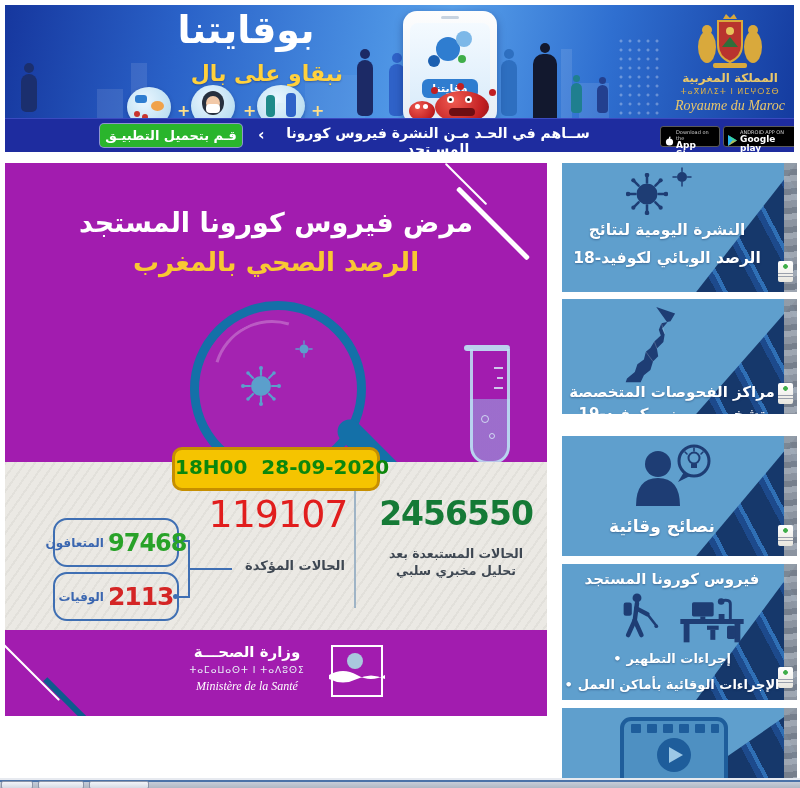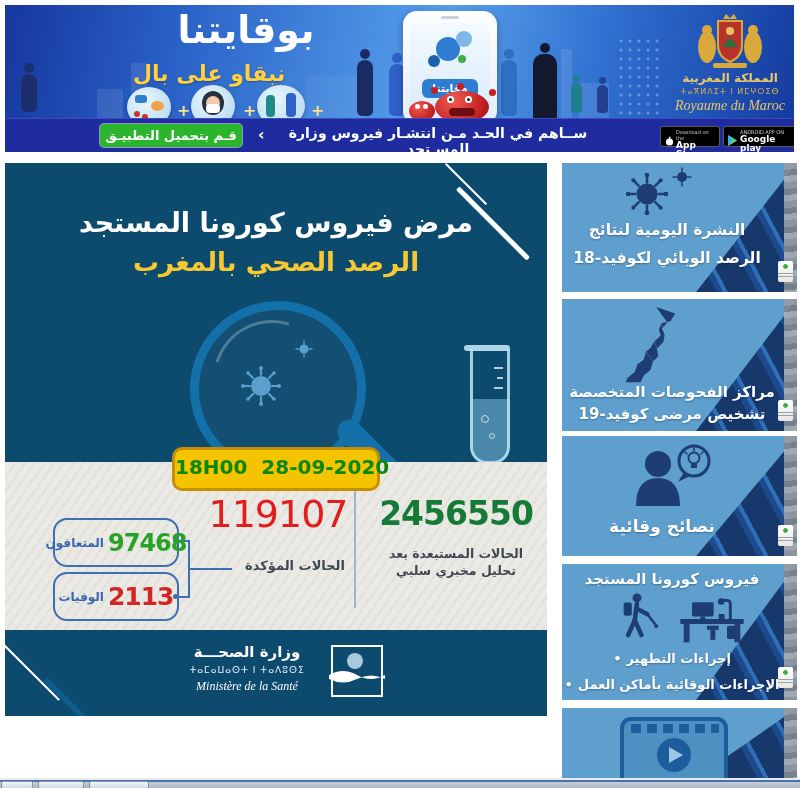--- a/index.html
+++ b/index.html
@@ -9,21 +9,21 @@
   .ar{direction:rtl;}
 
   
   #banner{left:5px;top:5px;width:789px;height:147px;overflow:hidden;
     background:linear-gradient(100deg,#16379e 0%,#2a62c8 22%,#4a90e2 46%,#58a0ea 55%,#2f6fd0 75%,#143a9e 100%);}
   .sky{background:rgba(255,255,255,0.10);}
   .sky-dots{background:
      radial-gradient(circle at 4px 4px, rgba(255,255,255,0.55) 1.2px, transparent 1.8px);
      background-size:9px 9px;opacity:.55;}
   #campaign-title{left:156px;top:6px;width:170px;text-align:center;color:#fff;font-size:38px;font-weight:700;line-height:1.05;}
-  #campaign-subtitle{left:128px;top:56px;width:210px;text-align:left;color:#ffd13d;font-size:22px;font-weight:700;
+  #campaign-subtitle{left:128px;top:56px;width:210px;text-align:right;color:#ffd13d;font-size:22px;font-weight:700;
      text-shadow:0 1px 2px rgba(0,0,60,.3);}
   .medal{border-radius:50%;background:radial-gradient(circle at 40% 35%,#eaf6ff,#bfe0f2 70%,#9ccbe6);box-shadow:0 2px 4px rgba(0,0,60,.25);}
   .plus{color:#ffe08a;font-weight:700;font-size:16px;}
   .fig .f-head{width:10px;height:10px;border-radius:50%;margin:0 auto;}
   .fig .f-body{width:16px;height:42px;border-radius:8px 8px 5px 5px;margin:1px auto 0;}
   
   #phone{left:398px;top:6px;width:94px;height:114px;border-radius:14px;
      background:linear-gradient(#fdfdfd,#e6edf5);box-shadow:0 3px 8px rgba(0,0,60,.35);}
   #phone-screen{left:7px;top:12px;width:80px;height:92px;border-radius:8px;
      background:linear-gradient(180deg,#f4faff,#d9ebfa);}
@@ -44,21 +44,21 @@
   #banner-strip{left:0;bottom:0;width:789px;height:33px;background:#1e2c9f;border-top:1px solid #3b4ac0;}
   #download-button{left:95px;top:5px;width:142px;height:23px;background:#2ab52c;border-radius:4px;
      box-shadow:0 0 0 1px rgba(255,255,255,.5);color:#fff;font-size:13px;font-weight:700;text-align:center;line-height:23px;cursor:pointer;}
   #strip-chevron{left:253px;top:7px;color:#fff;font-size:16px;font-weight:700;line-height:18px;}
   #strip-message{left:268px;top:6px;width:330px;text-align:center;color:#fff;font-size:14px;font-weight:700;}
   .store-badge{top:7px;height:19px;background:#000;border:1px solid #5a5a5a;border-radius:3px;color:#fff;cursor:pointer;}
   .badge-top{font-size:5px;color:#cfcfcf;line-height:6px;}
   .badge-bottom{font-size:9px;font-weight:700;line-height:9px;}
 
   
-  #main-panel{left:5px;top:163px;width:542px;height:553px;background:#0c4a6e;overflow:hidden;}
+  #main-panel{left:5px;top:163px;width:542px;height:553px;background:#a21caf;overflow:hidden;}
   .diag{background:#fff;border-radius:2px;}
   #main-title{left:0;top:44px;width:542px;text-align:center;color:#fff;font-size:27px;font-weight:700;}
   #main-subtitle{left:0;top:84px;width:542px;text-align:center;color:#f8c832;font-size:26px;font-weight:700;}
   #magnifier{left:185px;top:138px;width:158px;height:158px;border-radius:50%;border:9px solid #1470a8;
      background:rgba(255,255,255,0.03);}
   #magnifier-highlight{left:14px;top:10px;width:112px;height:112px;border-radius:50%;border:3px solid transparent;
      border-top-color:rgba(255,255,255,0.25);transform:rotate(-28deg);}
   #magnifier-handle{left:322px;top:282px;width:96px;height:24px;border-radius:12px;background:#1470a8;transform:rotate(45deg);}
   #test-tube{left:465px;top:186px;width:34px;height:112px;border:3px solid rgba(190,230,245,.85);border-top:none;
      border-radius:0 0 17px 17px;background:linear-gradient(transparent 45%, rgba(150,210,240,.45) 45%);}
@@ -218,21 +218,21 @@
         <rect x="18" y="50" width="34" height="5" rx="2" fill="#d9a93c"></rect>
       </svg>
     </div>
     <div id="kingdom-ar" class="abs ar">المملكة المغربية</div>
     <div id="kingdom-tif" class="abs">ⵜⴰⴳⵍⴷⵉⵜ ⵏ ⵍⵎⵖⵔⵉⴱ</div>
     <div id="kingdom-fr" class="abs">Royaume du Maroc</div>
 
     <div id="banner-strip" class="abs">
       <div id="download-button" class="abs ar">قـم بتحميل التطبيـق هنا</div>
       <div id="strip-chevron" class="abs">‹</div>
-      <div id="strip-message" class="abs ar">ســاهم في الحـد مـن انتشـار فيروس وزارة المسـتجد</div>
+      <div id="strip-message" class="abs ar">ســاهم في الحـد مـن النشرة فيروس كورونا المسـتجد</div>
       <div class="abs store-badge" style="left:655px;width:58px;">
         <div class="abs" style="left:4px;top:4px;width:9px;height:10px;">
           <svg width="9" height="10" viewBox="0 0 9 10">
               <circle cx="4.5" cy="6" r="3.6" fill="#fff"></circle>
               <rect x="4" y="0.5" width="1.4" height="2.6" rx="0.7" fill="#fff" transform="rotate(18 4.7 1.8)"></rect>
             </svg>
         </div>
         <div class="abs" style="left:15px;top:2px;width:42px;">
           <div class="badge-top">Download on the</div>
           <div class="badge-bottom">App Store</div>
@@ -392,21 +392,21 @@
             <line x1="31" y1="20" x2="38" y2="20"></line>
         </g>
         <circle cx="20" cy="20" r="10" fill="#1e3d74"></circle>
       </svg>
     </div>
     <div class="abs tile-text ar" style="left:10px;top:58px;width:190px;font-size:15.5px;">النشرة اليومية لنتائج</div>
     <div class="abs tile-text ar" style="left:10px;top:86px;width:190px;font-size:15.5px;">الرصد الوبائي لكوفيد-18</div>
     <div class="abs stamp" style="bottom:10px;"></div>
   </div>
 
-  <div class="abs tile" style="top:299px;height:132px;">
+  <div class="abs tile" style="top:299px;height:115px;">
     <div class="abs wedge"></div>
     <div class="abs gray-edge"></div>
     <div class="abs" style="left:58px;top:6px;width:66px;height:78px;">
       <svg width="66" height="78" viewBox="0 0 90 120">
         <path d="M50 3 L79 13 L72 25 L58 28 L54 38 L57 47 L47 56 L41 66 L34 72 L31 84 L21 91 L17 103 L5 113 L3 119 L26 119 L31 108 L41 100 L45 87 L53 79 L51 67 L61 57 L63 45 L59 36 L67 27 Z" fill="#1e3d74"></path>
         <g stroke="rgba(255,255,255,0.3)" stroke-width="1">
           <line x1="58" y1="28" x2="63" y2="45"></line>
             <line x1="47" y1="56" x2="51" y2="67"></line>
             <line x1="34" y1="72" x2="45" y2="87"></line>
         </g>

